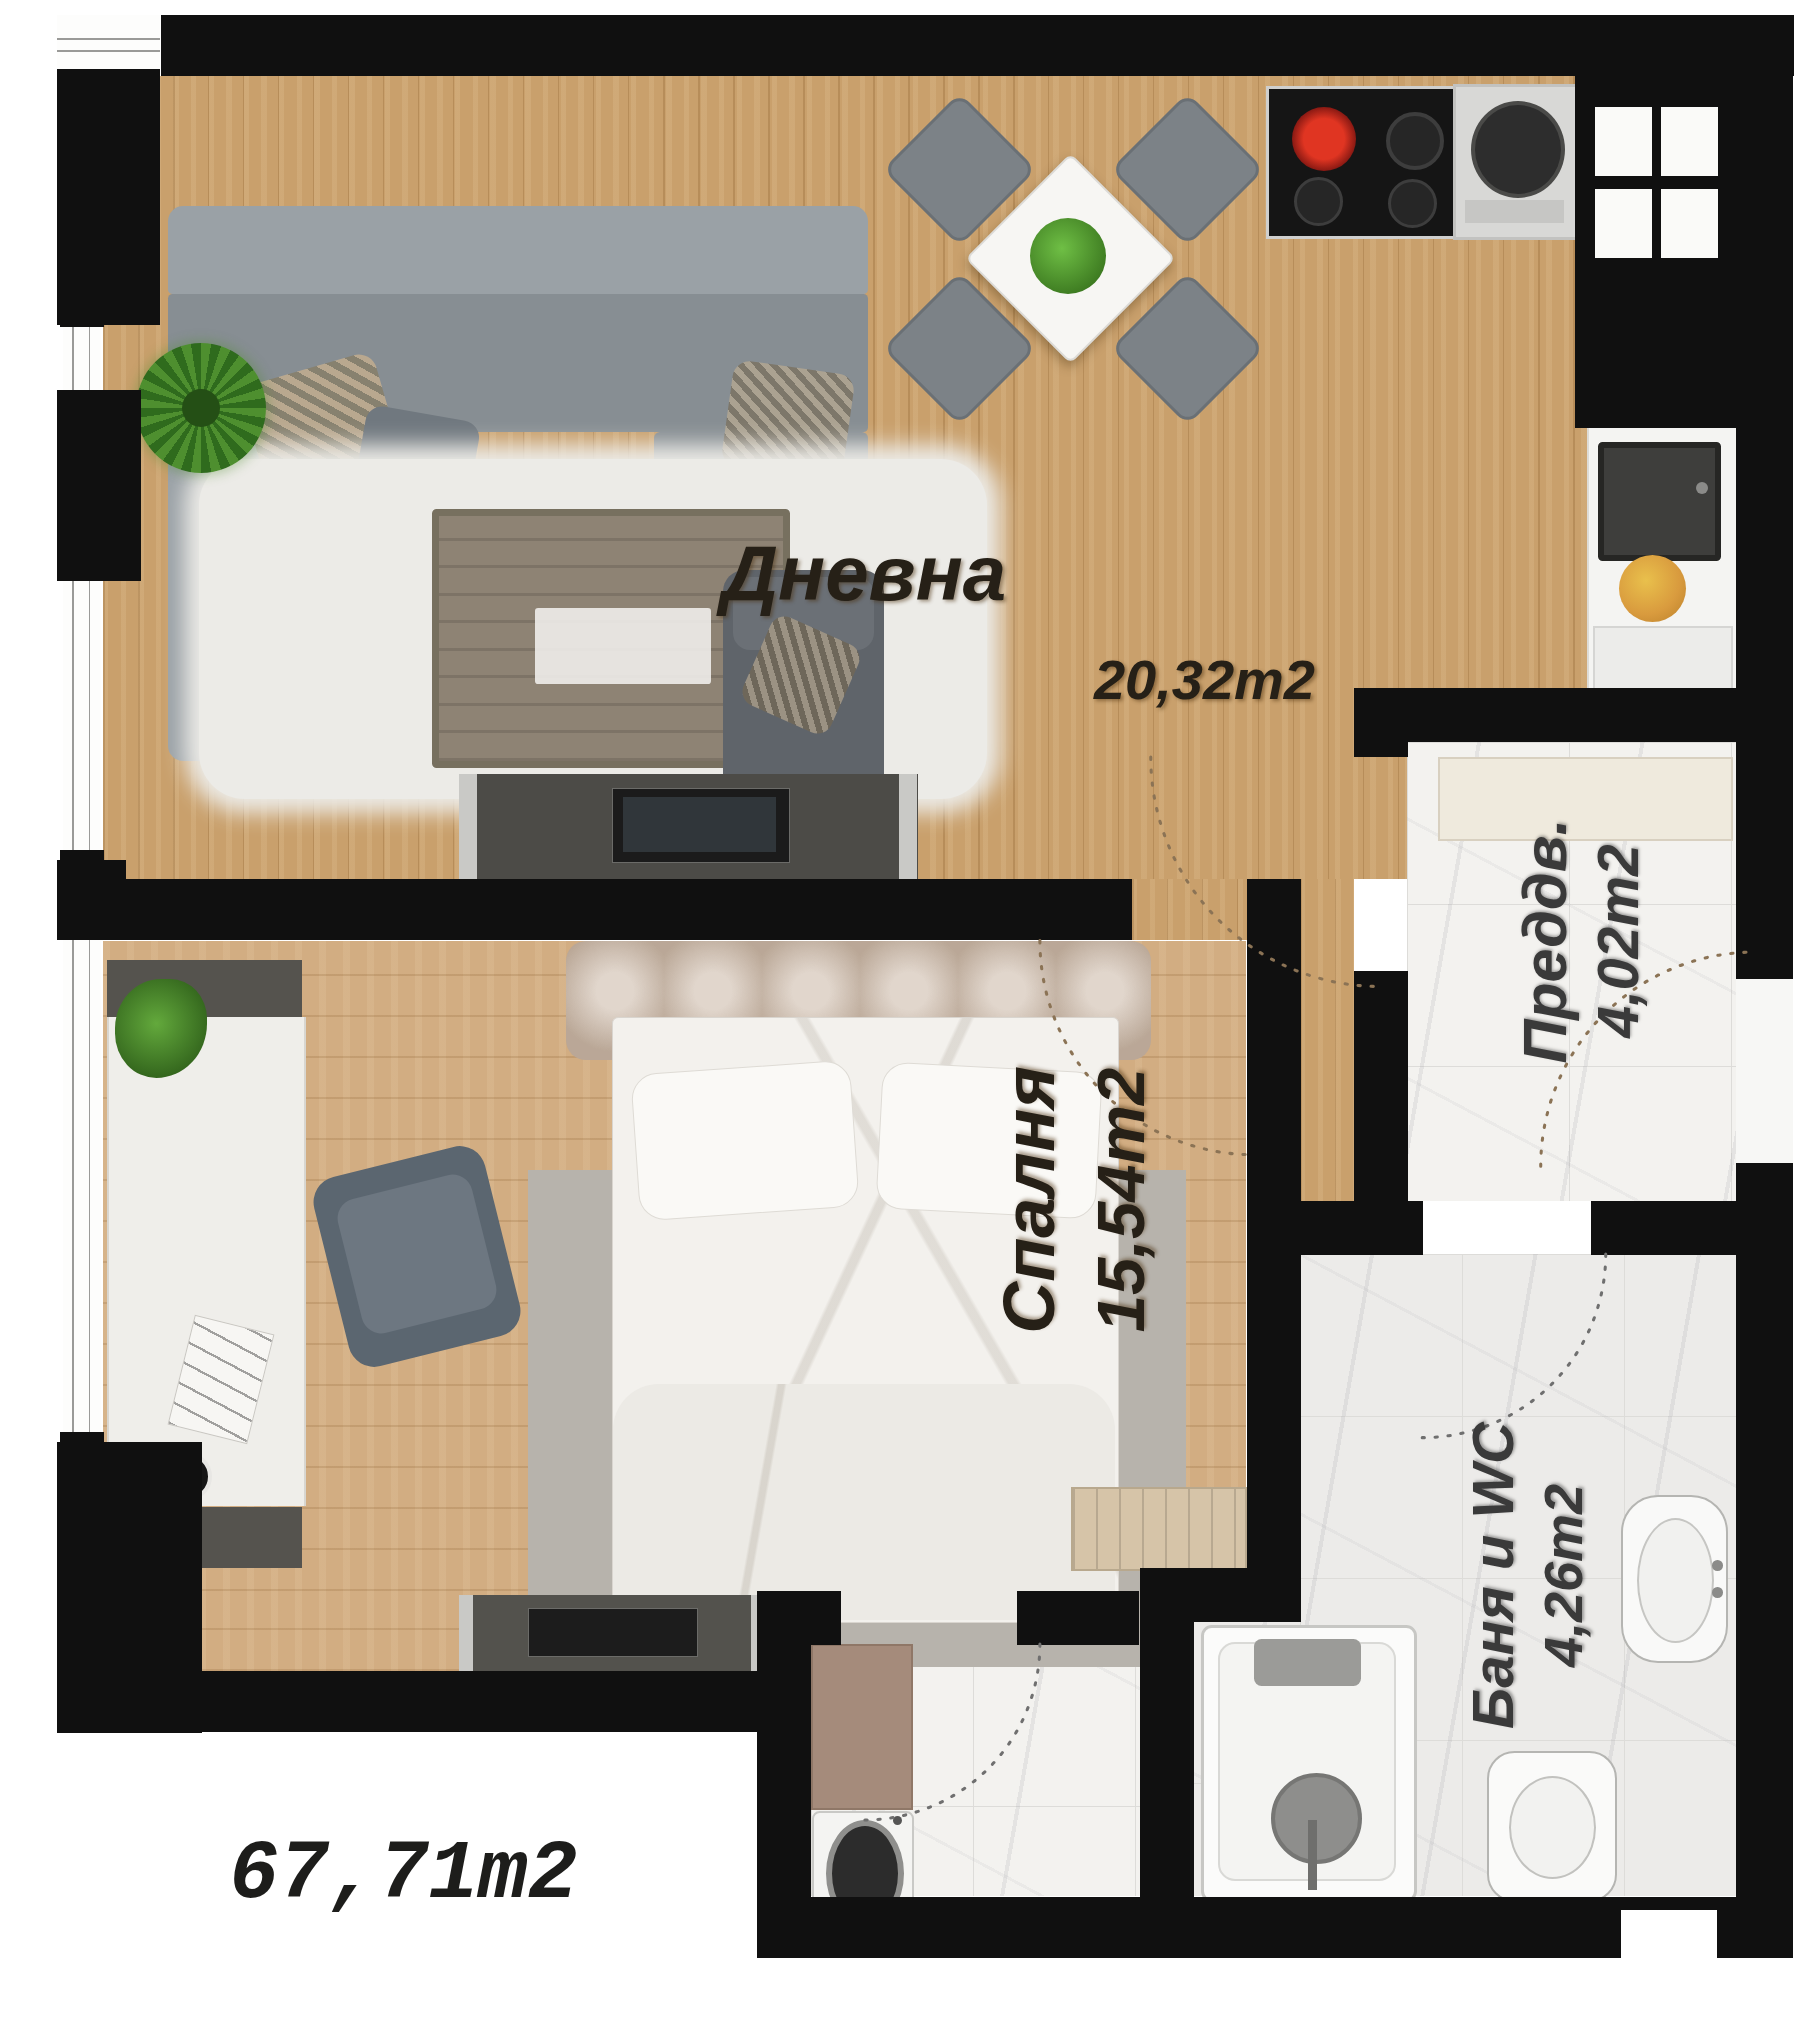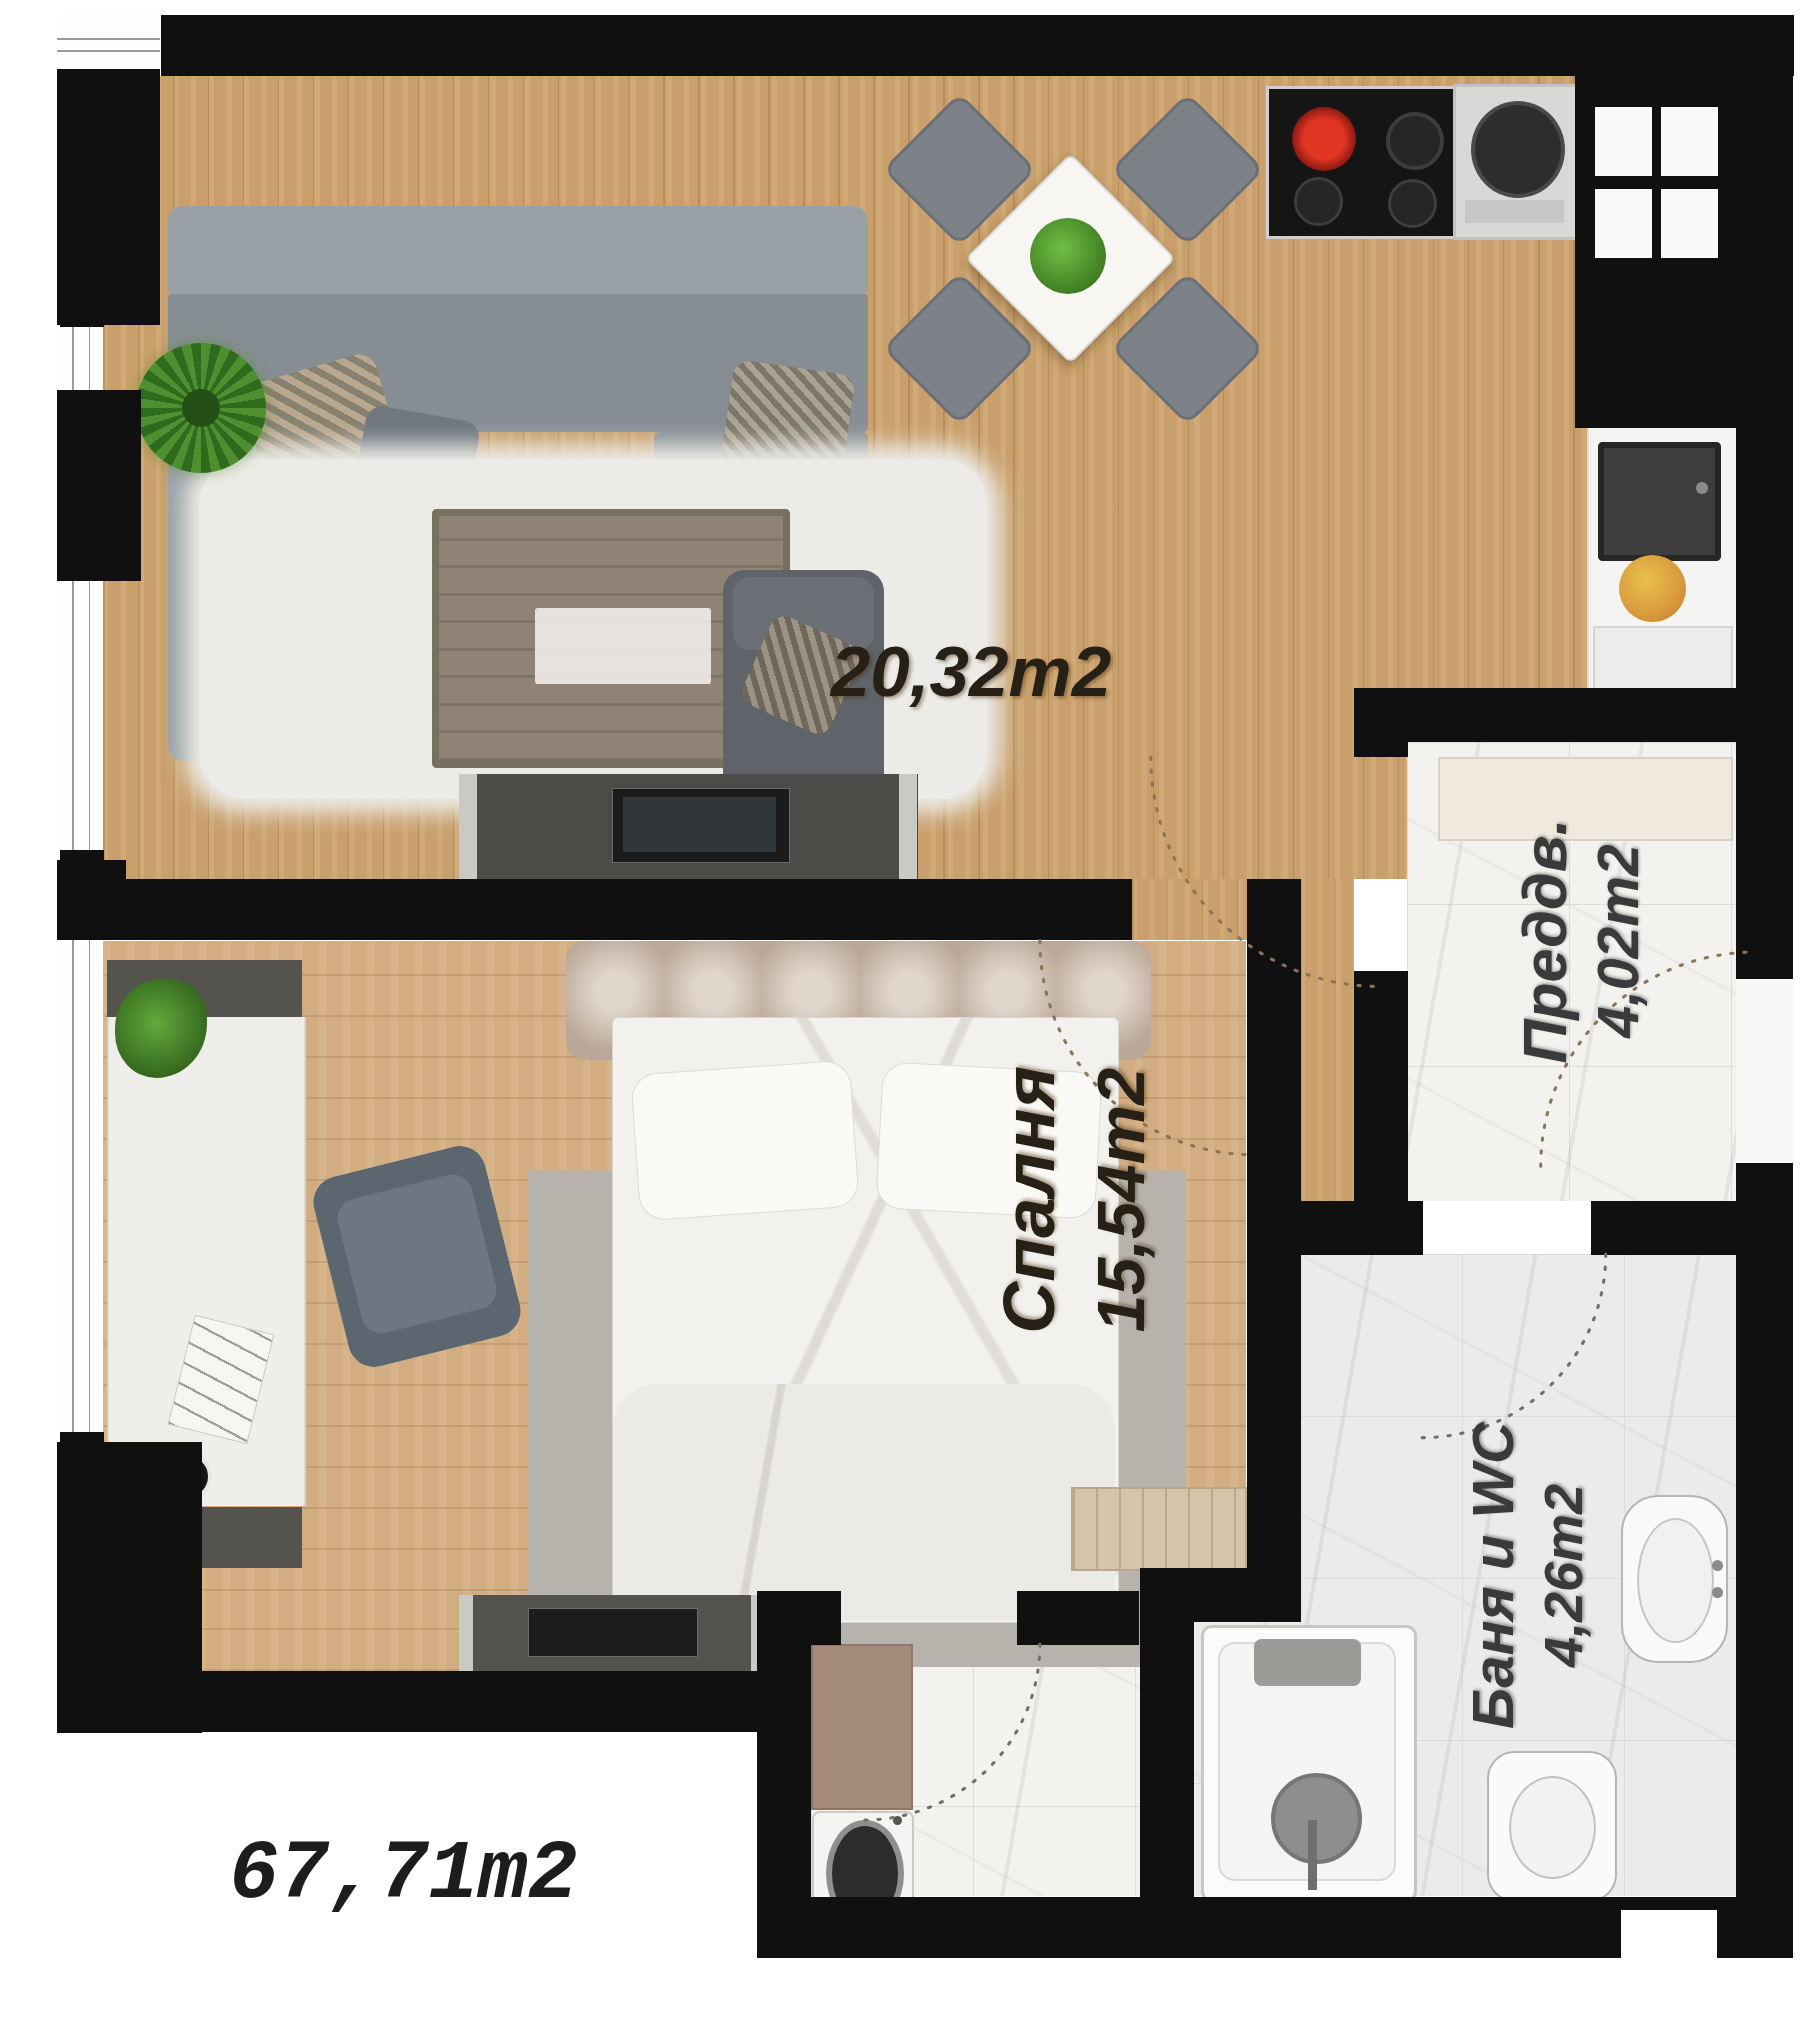--- a/index.html
+++ b/index.html
@@ -186,21 +186,22 @@
   <div class="abs" style="left:1661px;top:189px;width:57px;height:69px;background:#fafaf8;"></div>
 
   <svg width="1816" height="2025" viewBox="0 0 2375 2648">
     <path d="M1505 990 A300 300 0 0 0 1805 1290" fill="none" stroke="#8b7355" stroke-width="4" stroke-dasharray="3 14" stroke-linecap="round"></path>
     <path d="M2015 1525 A280 280 0 0 1 2295 1245" fill="none" stroke="#8b7355" stroke-width="4" stroke-dasharray="3 14" stroke-linecap="round"></path>
     <path d="M2100 1640 A240 240 0 0 1 1860 1880" fill="none" stroke="#6f6f6f" stroke-width="4" stroke-dasharray="3 14" stroke-linecap="round"></path>
     <path d="M1360 2150 A230 230 0 0 1 1130 2380" fill="none" stroke="#6f6f6f" stroke-width="4" stroke-dasharray="3 14" stroke-linecap="round"></path>
     <path d="M1360 1230 A280 280 0 0 0 1640 1510" fill="none" stroke="#8b7355" stroke-width="4" stroke-dasharray="3 14" stroke-linecap="round"></path>
   </svg>
 
-  <div class="lbl" style="left:627px;top:631px;width:688px;font-size:71px;">20,32m2</div>
+  <div class="lbl" style="left:520px;top:528px;width:688px;font-size:78px;">Дневна</div>
+  <div class="lbl" style="left:627px;top:647px;width:688px;font-size:56px;text-align:right;">20,32m2</div>
 
   <div class="lbl rot" style="left:841px;top:1097px;width:489px;height:206px;font-size:72px;line-height:1.3;">
     <div>Спалня</div>
     <div style="font-size:67px;">15,54m2</div>
   </div>
 
   <div class="lbl rot gray" style="left:1361px;top:857px;width:459px;height:168px;font-size:61px;line-height:1.25;">
     <div>Преддв.</div>
     <div style="font-size:57px;">4,02m2</div>
   </div>

